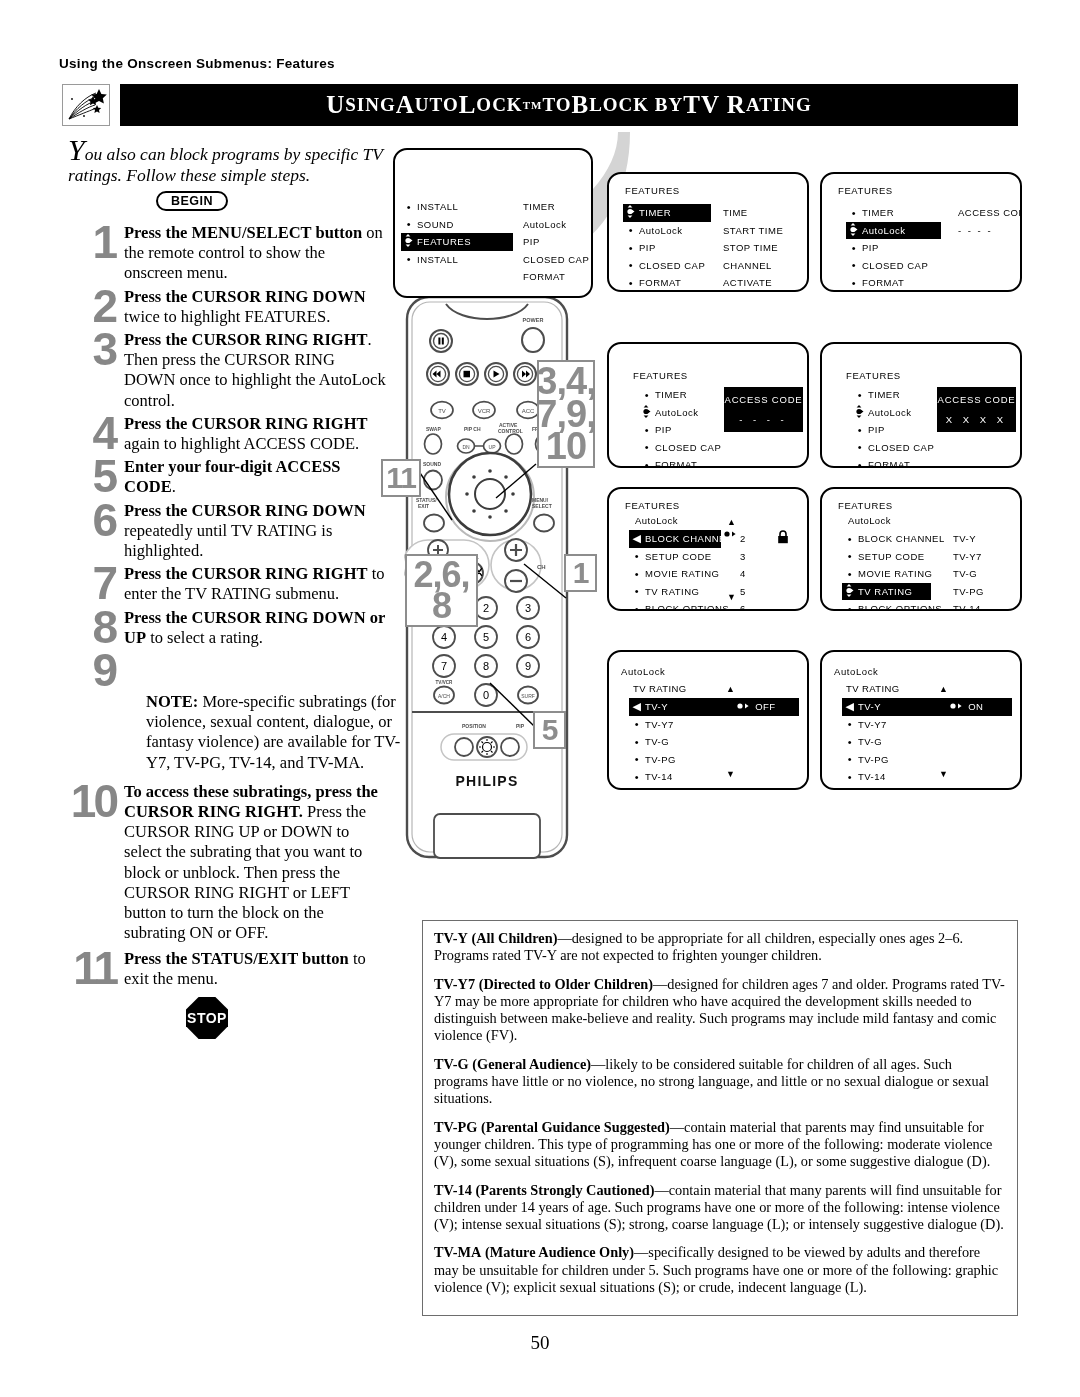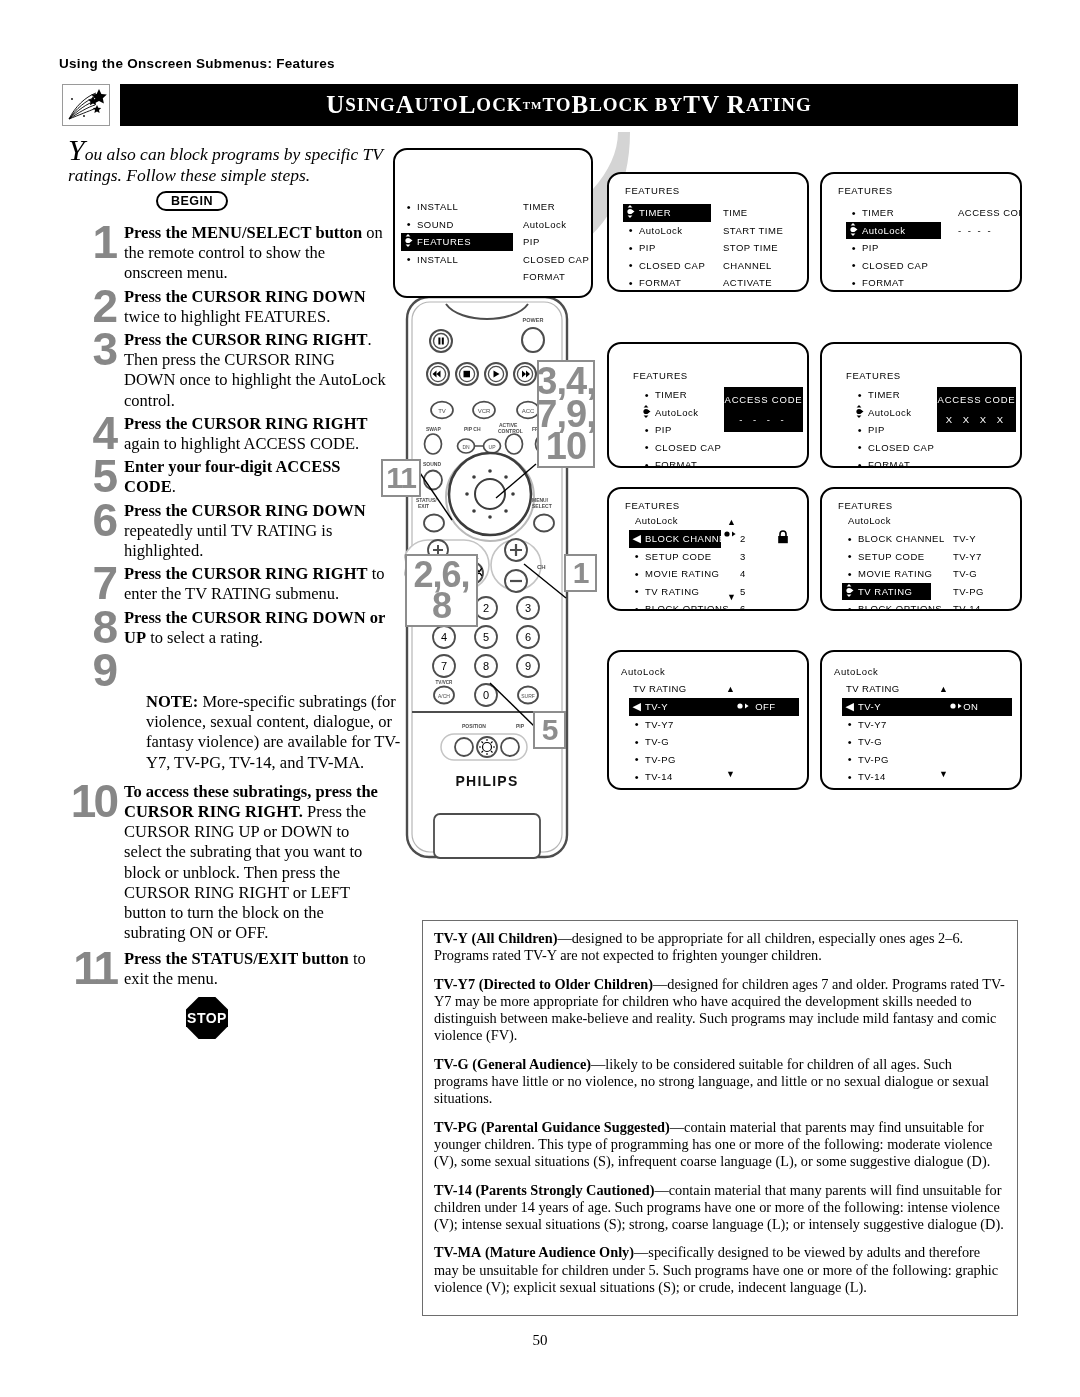--- a/index.html
+++ b/index.html
@@ -173,21 +173,21 @@
   }
   .ratings p {
     margin: 0 0 11px 0;
     font-size: 14.3px; line-height: 17.3px;
     text-align: left;
   }
   .ratings b { font-weight: bold; }
 
   .page-no {
     position: absolute; left: 0; top: 1332px; width: 1080px;
-    text-align: center; font-size: 15px;
+    text-align: center; font-size: 19px;
   }
 </style>
 </head>
 <body>
 
 <div class="page-head">Using the Onscreen Submenus: Features</div>
 
 <div class="logo-box">
   <svg width="46" height="40" viewBox="0 0 46 40">
     <g fill="none" stroke="#000" stroke-width="0.9">
@@ -797,21 +797,21 @@
   <div class="tv-rows" style="left:20px; top:46px;">
     <div class="tv-row hl" style="width:170px">
       <span class="bullet">◀</span>
       <span class="rlabel">TV-Y</span>
       <span style="margin-left:68px">
         <svg width="14" height="8" viewBox="0 0 14 8">
             <circle cx="4" cy="4" r="2.6" fill="#fff"></circle>
             <path d="M9 1.4 l3.6 2.6 -3.6 2.6z" fill="#fff"></path>
           </svg>
       </span>
-      <span style="">ON</span>
+      <span style="margin-left:5px">ON</span>
     </div>
     <div class="tv-row">
         <span class="bullet">•</span>
         <span class="rlabel">TV-Y7</span>
       </div>
     <div class="tv-row">
         <span class="bullet">•</span>
         <span class="rlabel">TV-G</span>
       </div>
     <div class="tv-row">

